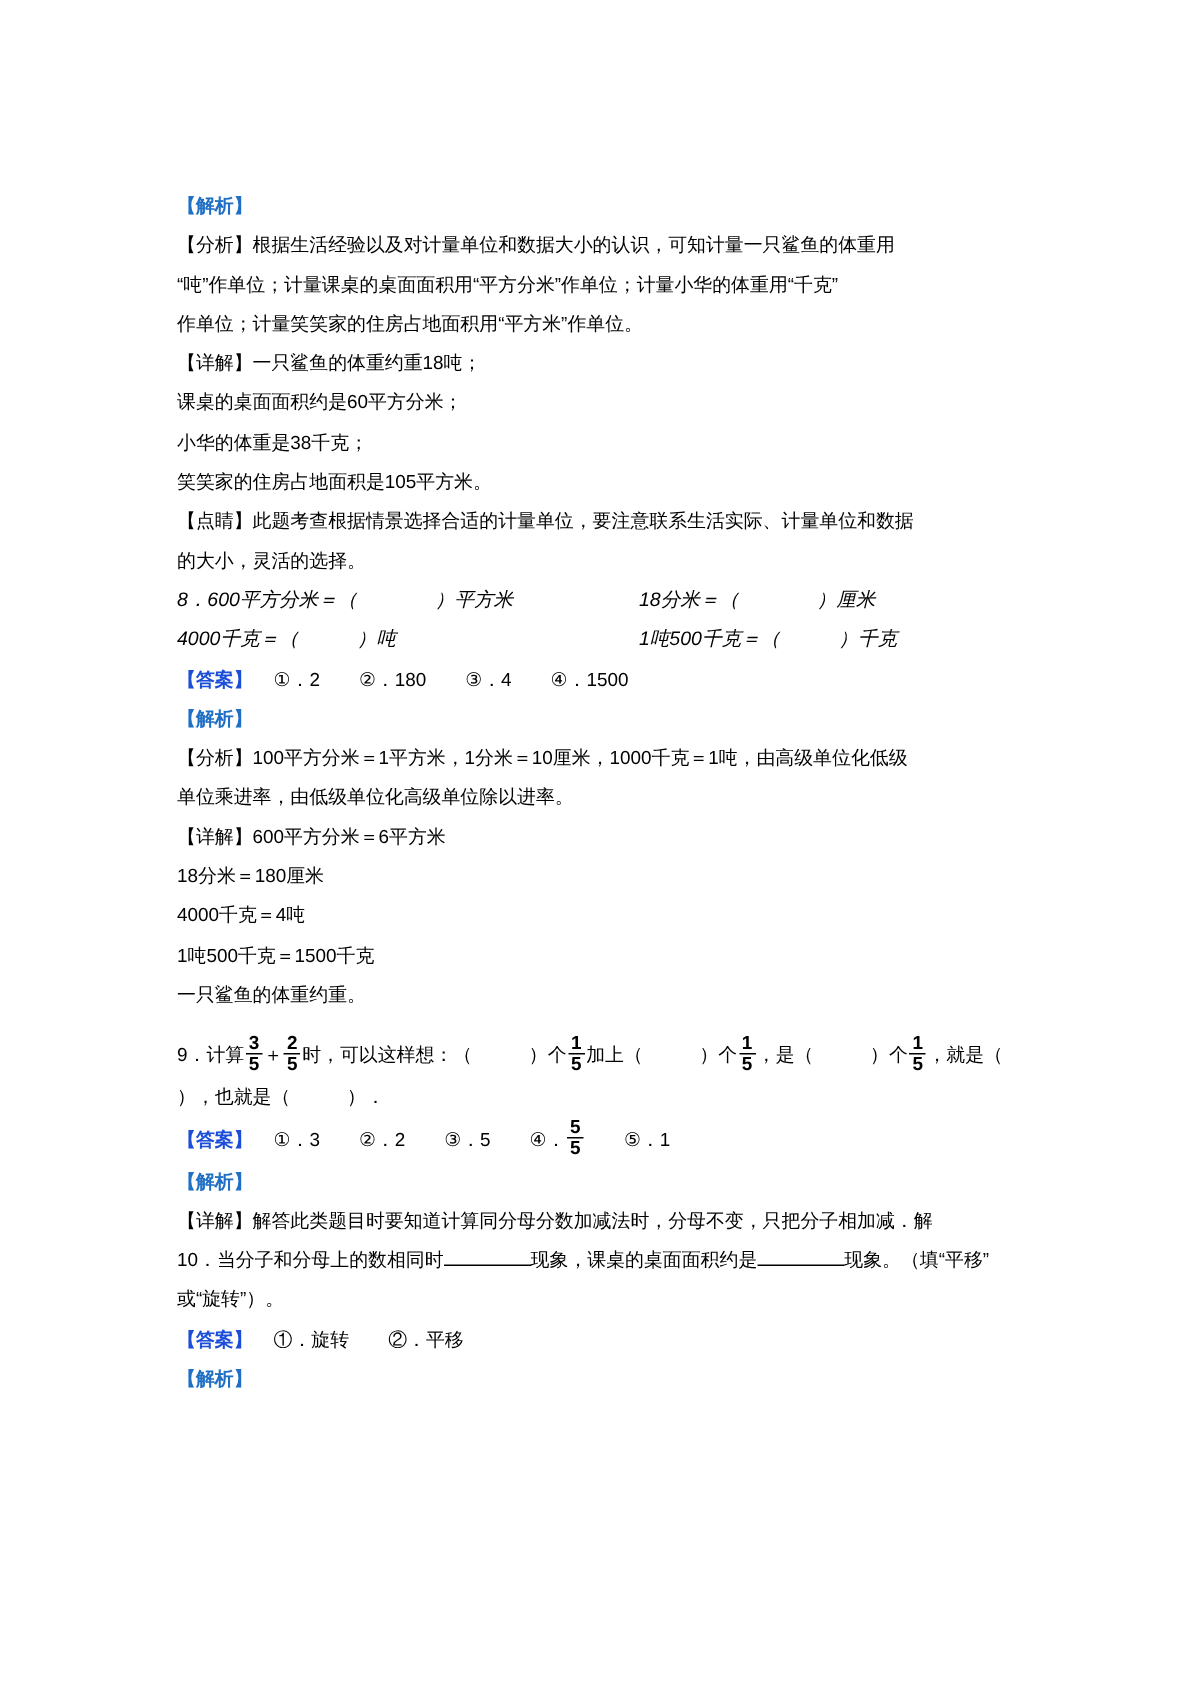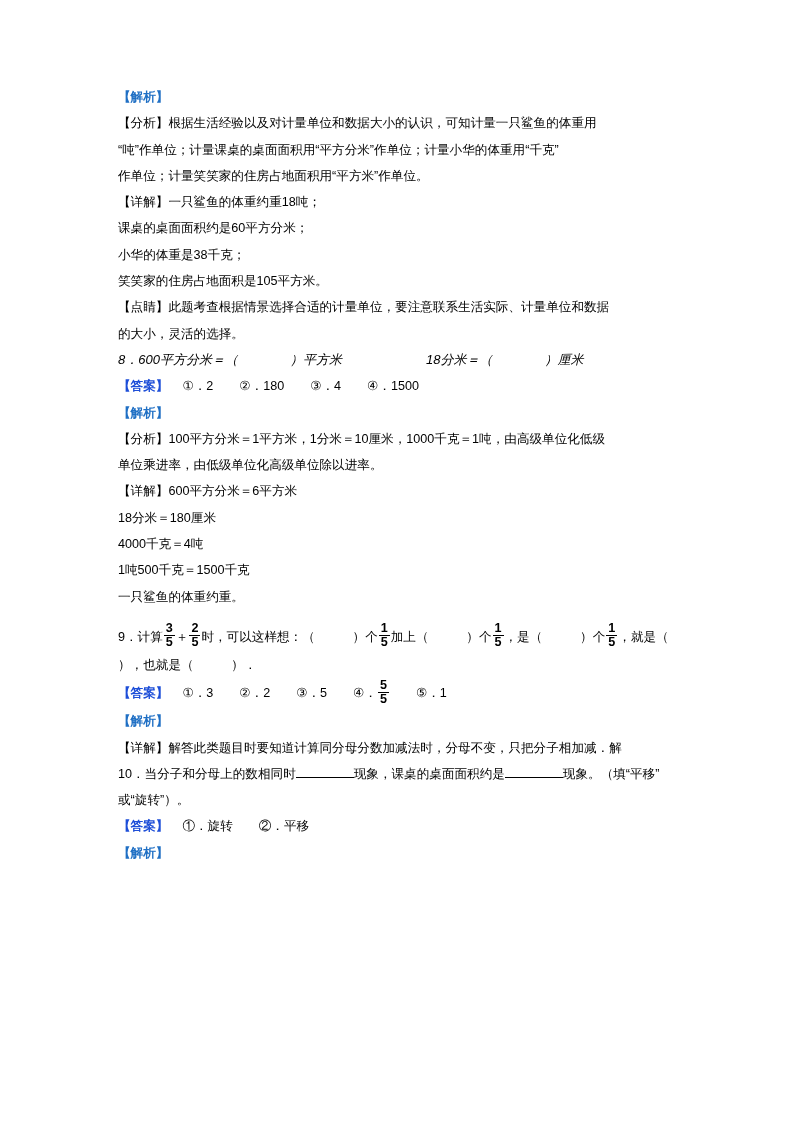--- a/index.html
+++ b/index.html
@@ -12,20 +12,21 @@
     height: 1123px;
     font-family: "Liberation Sans", sans-serif;
     color: #000000;
   }
   .page {
     position: relative;
     width: 794px;
     height: 958px;
     box-sizing: border-box;
     padding: 84px 79px 0 118px;
+    margin-top: 40px;
   }
   .line {
     font-size: 12.6px;
     line-height: 26.3px;
     color: #000;
     white-space: nowrap;
   }
   .tag {
     color: #1f6fc4;
     font-weight: bold;
@@ -106,20 +107,24 @@
   <div class="line">课桌的桌面面积约是60平方分米；</div>
   <div class="line">小华的体重是38千克；</div>
   <div class="line">笑笑家的住房占地面积是105平方米。</div>
   <div class="line">【点睛】此题考查根据情景选择合适的计量单位，要注意联系生活实际、计量单位和数据</div>
   <div class="line">的大小，灵活的选择。</div>
 
   <div class="q8row">
     <span>8．</span><span>600平方分米＝（　　　　）平方米</span>
     <span class="q8col2">18分米＝（　　　　）厘米</span>
   </div>
+  <div class="q8row">
+    <span>4000千克＝（　　　）吨</span>
+    <span class="q8col2">1吨500千克＝（　　　）千克</span>
+  </div>
   <div class="ansrow">
     <span class="tag-ans">【答案】</span><span class="gap-14"></span><span>①．2</span><span class="gap-26"></span><span>②．180</span><span class="gap-26"></span><span>③．4</span><span class="gap-26"></span><span>④．1500</span>
   </div>
   <div class="line">
     <span class="tag">【解析】</span>
   </div>
   <div class="line">【分析】100平方分米＝1平方米，1分米＝10厘米，1000千克＝1吨，由高级单位化低级</div>
   <div class="line">单位乘进率，由低级单位化高级单位除以进率。</div>
   <div class="line">【详解】600平方分米＝6平方米</div>
   <div class="line">18分米＝180厘米</div>

